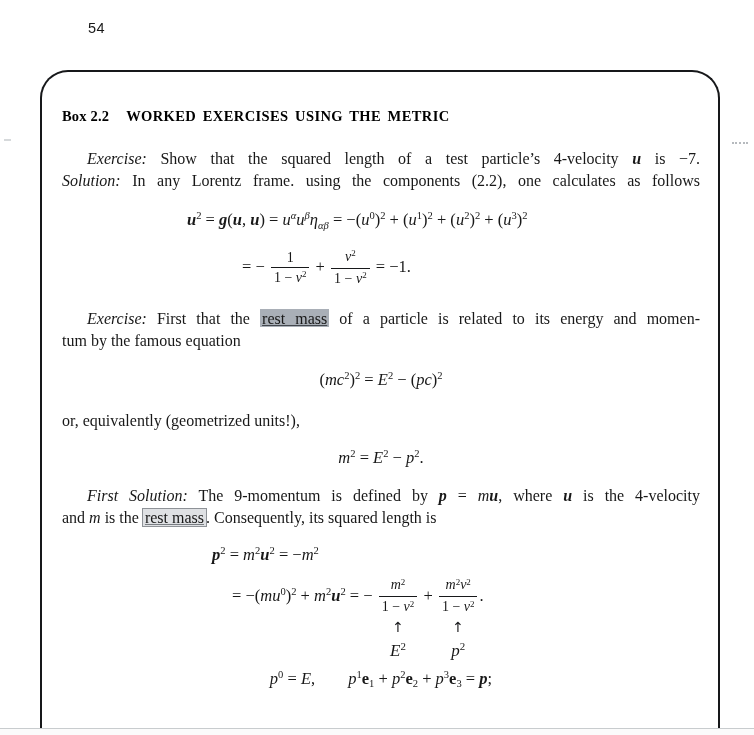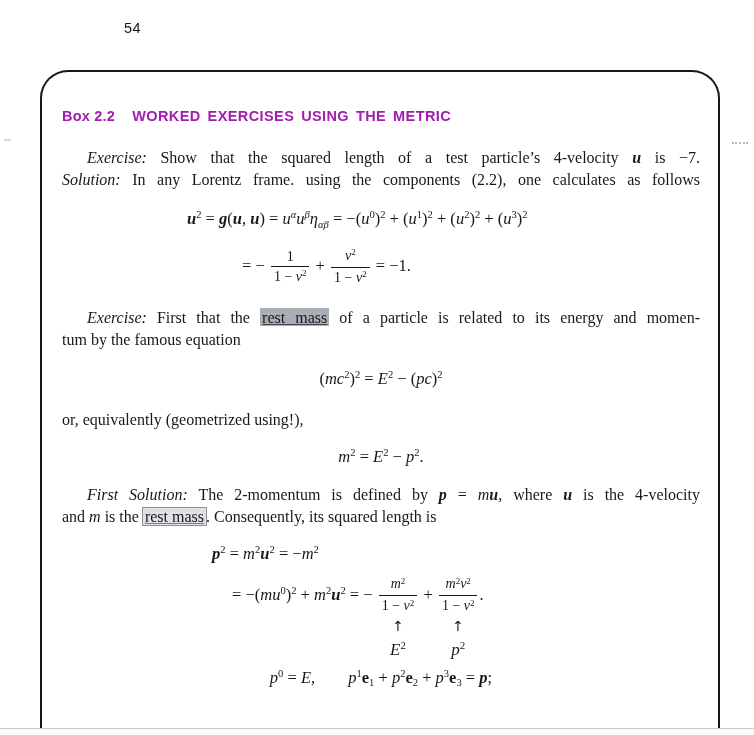--- a/index.html
+++ b/index.html
@@ -8,37 +8,36 @@
     background:#ffffff; color:#181818;
     font-family:"Liberation Serif", serif;
   }
   .sheet { position:absolute; inset:0; }
 
   
   .running-head {
     position:absolute; top:20px; left:0; right:12px;
     display:flex; justify-content:space-between; align-items:baseline;
     font-family:"Liberation Sans", sans-serif;
-    padding-left:36px;
   }
   .page-num { margin-left:88px; font-size:14.5px; letter-spacing:.5px; }
   .running-title { font-size:12.5px; letter-spacing:.6px; word-spacing:3px; }
 
   
   .box {
     position:absolute; left:40px; top:70px; width:680px; height:700px;
     box-sizing:border-box; padding:0 18px 0 20px;
     border:2.4px solid #17181a; border-bottom:none;
     border-radius:28px 28px 0 0;
     background:#fff;
   }
   .box-title {
     margin-top:36px;
-    font-family:Liberation Sans, sans-serif; font-weight:700;
-    font-size:14.5px; color:#a21caf; letter-spacing:.2px;
+    font-family:Liberation Serif, serif; font-weight:700;
+    font-size:14.5px; color:#000000; letter-spacing:.2px;
   }
   .box-label { margin-right:13px; }
   .box-heading { word-spacing:2.5px; letter-spacing:.4px; }
 
   
   .para { font-size:16px; line-height:22px; }
   .pline.indent { text-indent:25px; }
   .pline.justify { text-align:justify; text-align-last:justify; }
 
   
@@ -116,27 +115,27 @@
     <div class="eq tall e1b"><span class="tk-r">= − </span><span class="frac"><span class="num"><span class="tk-r">1</span></span><span class="den"><span class="tk-r">1 − </span><span class="tk-i">v</span><span class="tk-sup">2</span></span></span><span class="tk-r"> + </span><span class="frac"><span class="num"><span class="tk-i">v</span><span class="tk-sup">2</span></span><span class="den"><span class="tk-r">1 − </span><span class="tk-i">v</span><span class="tk-sup">2</span></span></span><span class="tk-r"> = −1.</span></div>
 
     <div class="para p2">
         <div class="pline indent justify"><span class="tk-i">Exercise:</span><span class="tk-n"> First that the </span><span class="tk-hl">rest mass</span><span class="tk-n"> of a particle is related to its energy and momen-</span></div>
         <div class="pline"><span class="tk-n">tum by the famous equation</span></div>
       </div>
 
     <div class="eq e2"><span class="tk-r">(</span><span class="tk-i">mc</span><span class="tk-sup">2</span><span class="tk-r">)</span><span class="tk-sup">2</span><span class="tk-r"> = </span><span class="tk-i">E</span><span class="tk-sup">2</span><span class="tk-r"> − (</span><span class="tk-i">pc</span><span class="tk-r">)</span><span class="tk-sup">2</span></div>
 
     <div class="para p3">
-        <div class="pline"><span class="tk-n">or, equivalently (geometrized using!),</span></div>
+        <div class="pline"><span class="tk-n">or, equivalently (geometrized units!),</span></div>
       </div>
 
     <div class="eq e3"><span class="tk-i">m</span><span class="tk-sup">2</span><span class="tk-r"> = </span><span class="tk-i">E</span><span class="tk-sup">2</span><span class="tk-r"> − </span><span class="tk-i">p</span><span class="tk-sup">2</span><span class="tk-r">.</span></div>
 
     <div class="para p4">
-        <div class="pline indent justify"><span class="tk-i">First Solution:</span><span class="tk-n"> The 2-momentum is defined by </span><span class="tk-bi">p</span><span class="tk-n"> = </span><span class="tk-i">m</span><span class="tk-bi">u</span><span class="tk-n">, where </span><span class="tk-bi">u</span><span class="tk-n"> is the 4-velocity</span></div>
+        <div class="pline indent justify"><span class="tk-i">First Solution:</span><span class="tk-n"> The 9-momentum is defined by </span><span class="tk-bi">p</span><span class="tk-n"> = </span><span class="tk-i">m</span><span class="tk-bi">u</span><span class="tk-n">, where </span><span class="tk-bi">u</span><span class="tk-n"> is the 4-velocity</span></div>
         <div class="pline"><span class="tk-n">and </span><span class="tk-i">m</span><span class="tk-n"> is the </span><span class="tk-hlbox">rest mass</span><span class="tk-n">. Consequently, its squared length is</span></div>
       </div>
 
     <div class="eq e4a"><span class="tk-bi">p</span><span class="tk-sup">2</span><span class="tk-r"> = </span><span class="tk-i">m</span><span class="tk-sup">2</span><span class="tk-bi">u</span><span class="tk-sup">2</span><span class="tk-r"> = −</span><span class="tk-i">m</span><span class="tk-sup">2</span></div>
     <div class="eq tall e4b"><span class="tk-r">= −(</span><span class="tk-i">mu</span><span class="tk-sup">0</span><span class="tk-r">)</span><span class="tk-sup">2</span><span class="tk-r"> + </span><span class="tk-i">m</span><span class="tk-sup">2</span><span class="tk-bi">u</span><span class="tk-sup">2</span><span class="tk-r"> = − </span><span class="frac"><span class="num"><span class="tk-i">m</span><span class="tk-sup">2</span></span><span class="den"><span class="tk-r">1 − </span><span class="tk-i">v</span><span class="tk-sup">2</span></span><span class="fnote">
             <span class="farrow">↑</span>
             <span class="flabel"><span class="tk-i">E</span><span class="tk-sup">2</span></span>
           </span></span><span class="tk-r"> + </span><span class="frac"><span class="num"><span class="tk-i">m</span><span class="tk-sup">2</span><span class="tk-i">v</span><span class="tk-sup">2</span></span><span class="den"><span class="tk-r">1 − </span><span class="tk-i">v</span><span class="tk-sup">2</span></span><span class="fnote">
             <span class="farrow">↑</span>
             <span class="flabel"><span class="tk-i">p</span><span class="tk-sup">2</span></span>

